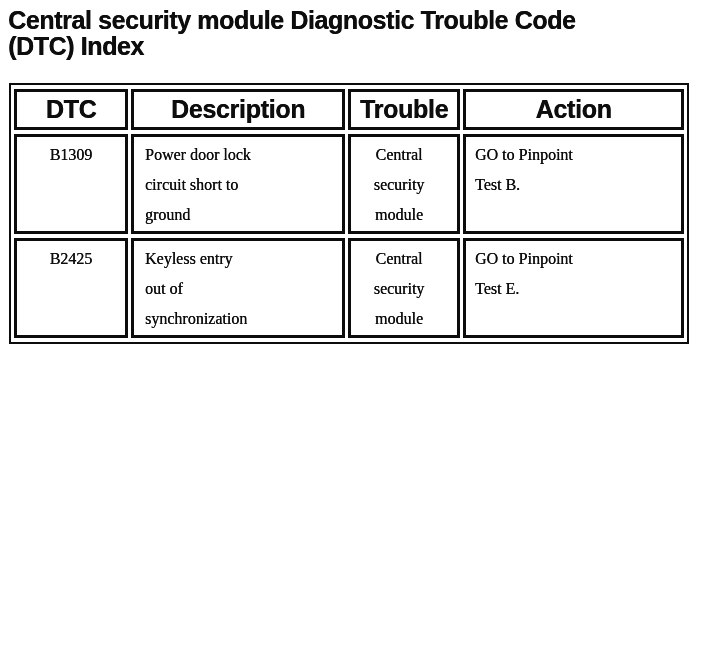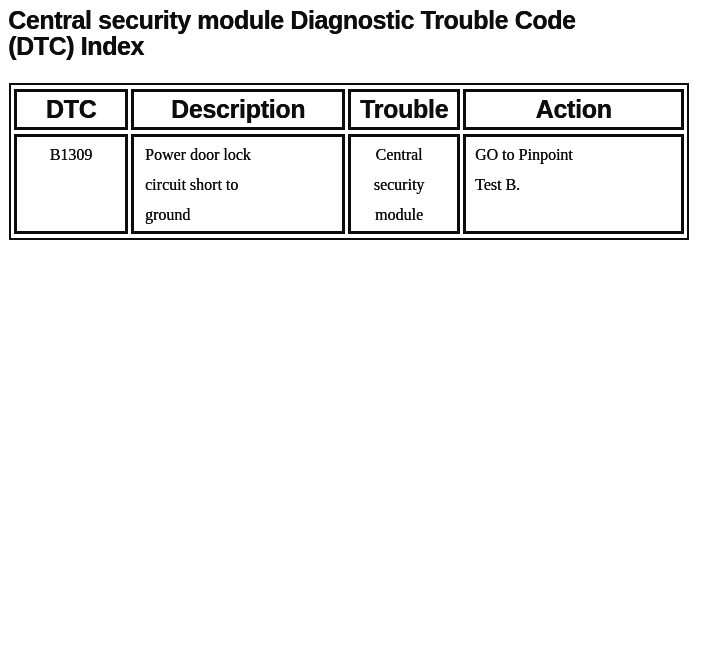--- a/index.html
+++ b/index.html
@@ -96,16 +96,27 @@
         <td class="cell-dtc">B1309</td>
         <td class="cell-desc">Power door lock
 circuit short to
 ground</td>
         <td class="cell-src">Central
 security
 module</td>
         <td class="cell-act">GO to Pinpoint
 Test B.</td>
       </tr>
+      <tr class="data-row">
+        <td class="cell-dtc">B2425</td>
+        <td class="cell-desc">Keyless entry
+out of
+synchronization</td>
+        <td class="cell-src">Central
+security
+module</td>
+        <td class="cell-act">GO to Pinpoint
+Test E.</td>
+      </tr>
     </tbody>
   </table>
 
 </div>
 
 </body></html>

